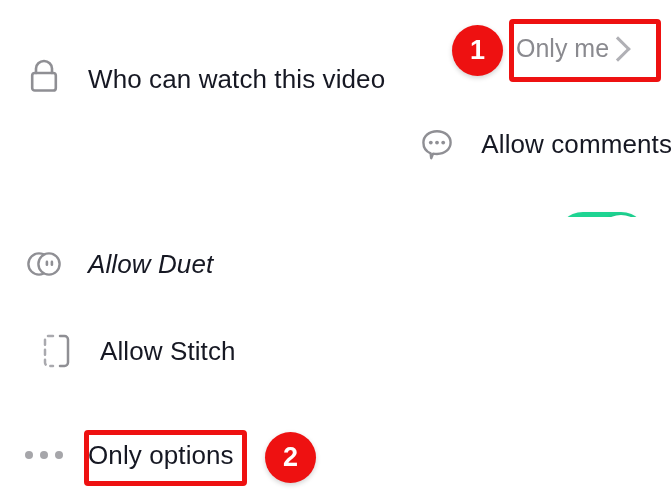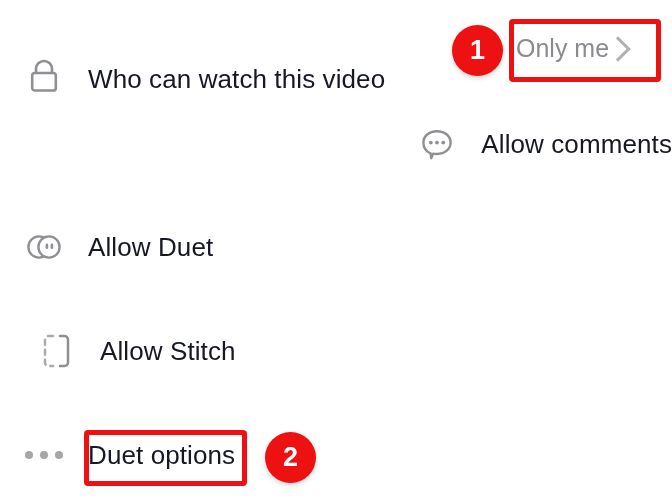--- a/index.html
+++ b/index.html
@@ -158,21 +158,21 @@
         <circle cx="24.2" cy="16.6" r="1.9" fill="#8f8f94"></circle>
       </svg>
     </div>
     <div class="row-label">Allow comments</div>
 
     <div class="toggle" style="left:556px; top:115px;">
       <div class="knob"></div>
     </div>
   </div>
 
-  <div class="row" style="top:200px;">
+  <div class="row" style="top:217px;font-style:italic;">
     <div class="row-icon">
       <svg class="icon-svg" width="40" height="32" viewBox="0 0 40 32" aria-hidden="true">
         <circle cx="15" cy="16" r="10.6" fill="none" stroke="#8f8f94" stroke-width="2.4"></circle>
         <circle cx="25" cy="16" r="10.6" fill="#ffffff" stroke="#8f8f94" stroke-width="2.4"></circle>
         <rect x="21.6" y="12.6" width="2.6" height="5.4" rx="1.3" fill="#8f8f94"></rect>
         <rect x="26.6" y="12.6" width="2.6" height="5.4" rx="1.3" fill="#8f8f94"></rect>
       </svg>
     </div>
     <div class="row-label">Allow Duet</div>
 
@@ -193,21 +193,21 @@
   </div>
 
   <div class="row" style="top:408px;">
     <div class="row-icon">
       <div class="dots">
         <i></i>
         <i></i>
         <i></i>
       </div>
     </div>
-    <div class="row-label">Duet options</div>
+    <div class="row-label">Only options</div>
 
   </div>
 
   <div class="ann-box" style="left:509px; top:19px; width:152px; height:63px;"></div>
 
   <div class="ann-badge" style="left:452px; top:25px; width:51px; height:51px;">1</div>
 
   <div class="ann-box" style="left:84px; top:430px; width:163px; height:56px;"></div>
 
   <div class="ann-badge" style="left:265px; top:432px; width:51px; height:51px;">2</div>

